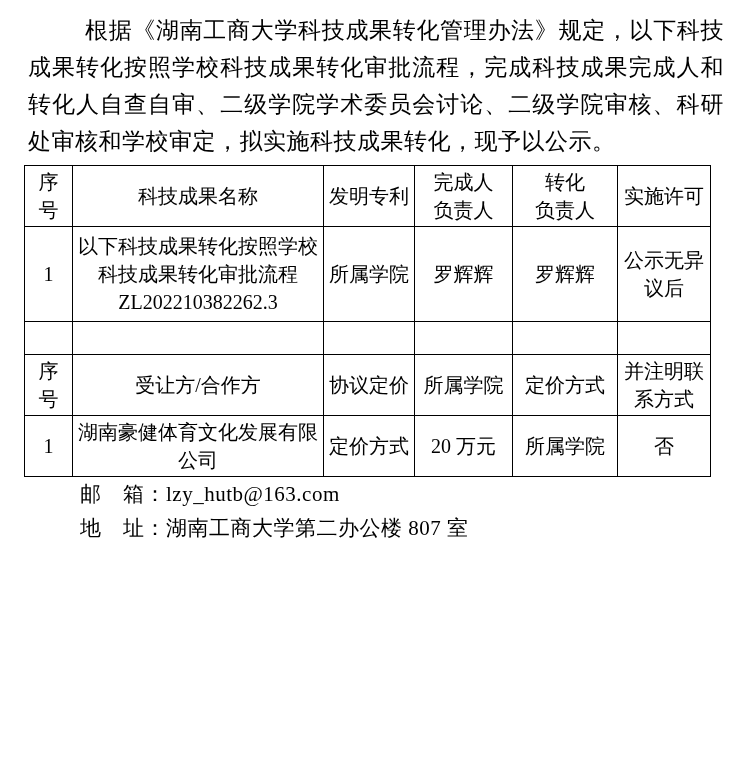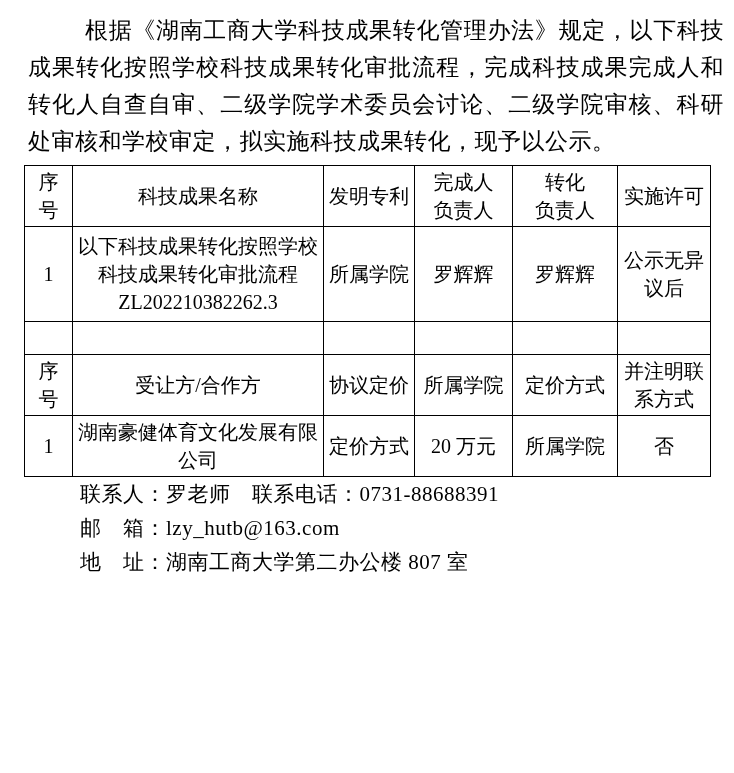--- a/index.html
+++ b/index.html
@@ -115,18 +115,17 @@
         <td>定价方式</td>
         <td>20 万元</td>
         <td>所属学院</td>
         <td>否</td>
       </tr>
     </tbody>
   </table>
 
 
   <div class="contacts">
-    <div class="contact-line">联系人：罗老师　联系电话：0731-88688391</div>
     <div class="contact-line">邮　箱：lzy_hutb@163.com</div>
     <div class="contact-line">地　址：湖南工商大学第二办公楼 807 室</div>
   </div>
 
 </div>
 
 </body></html>

